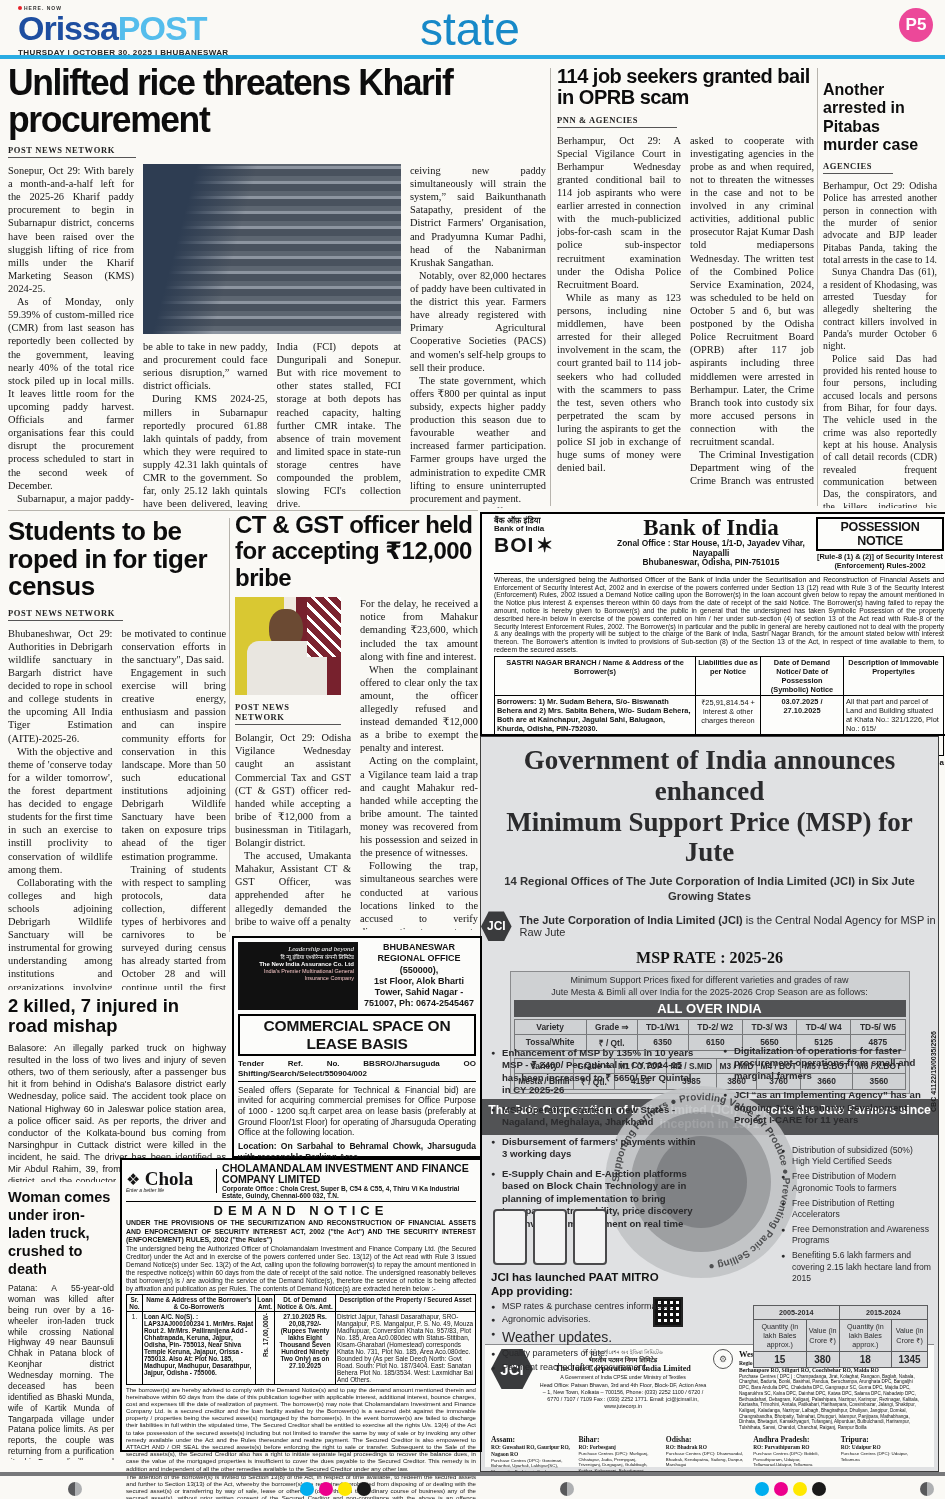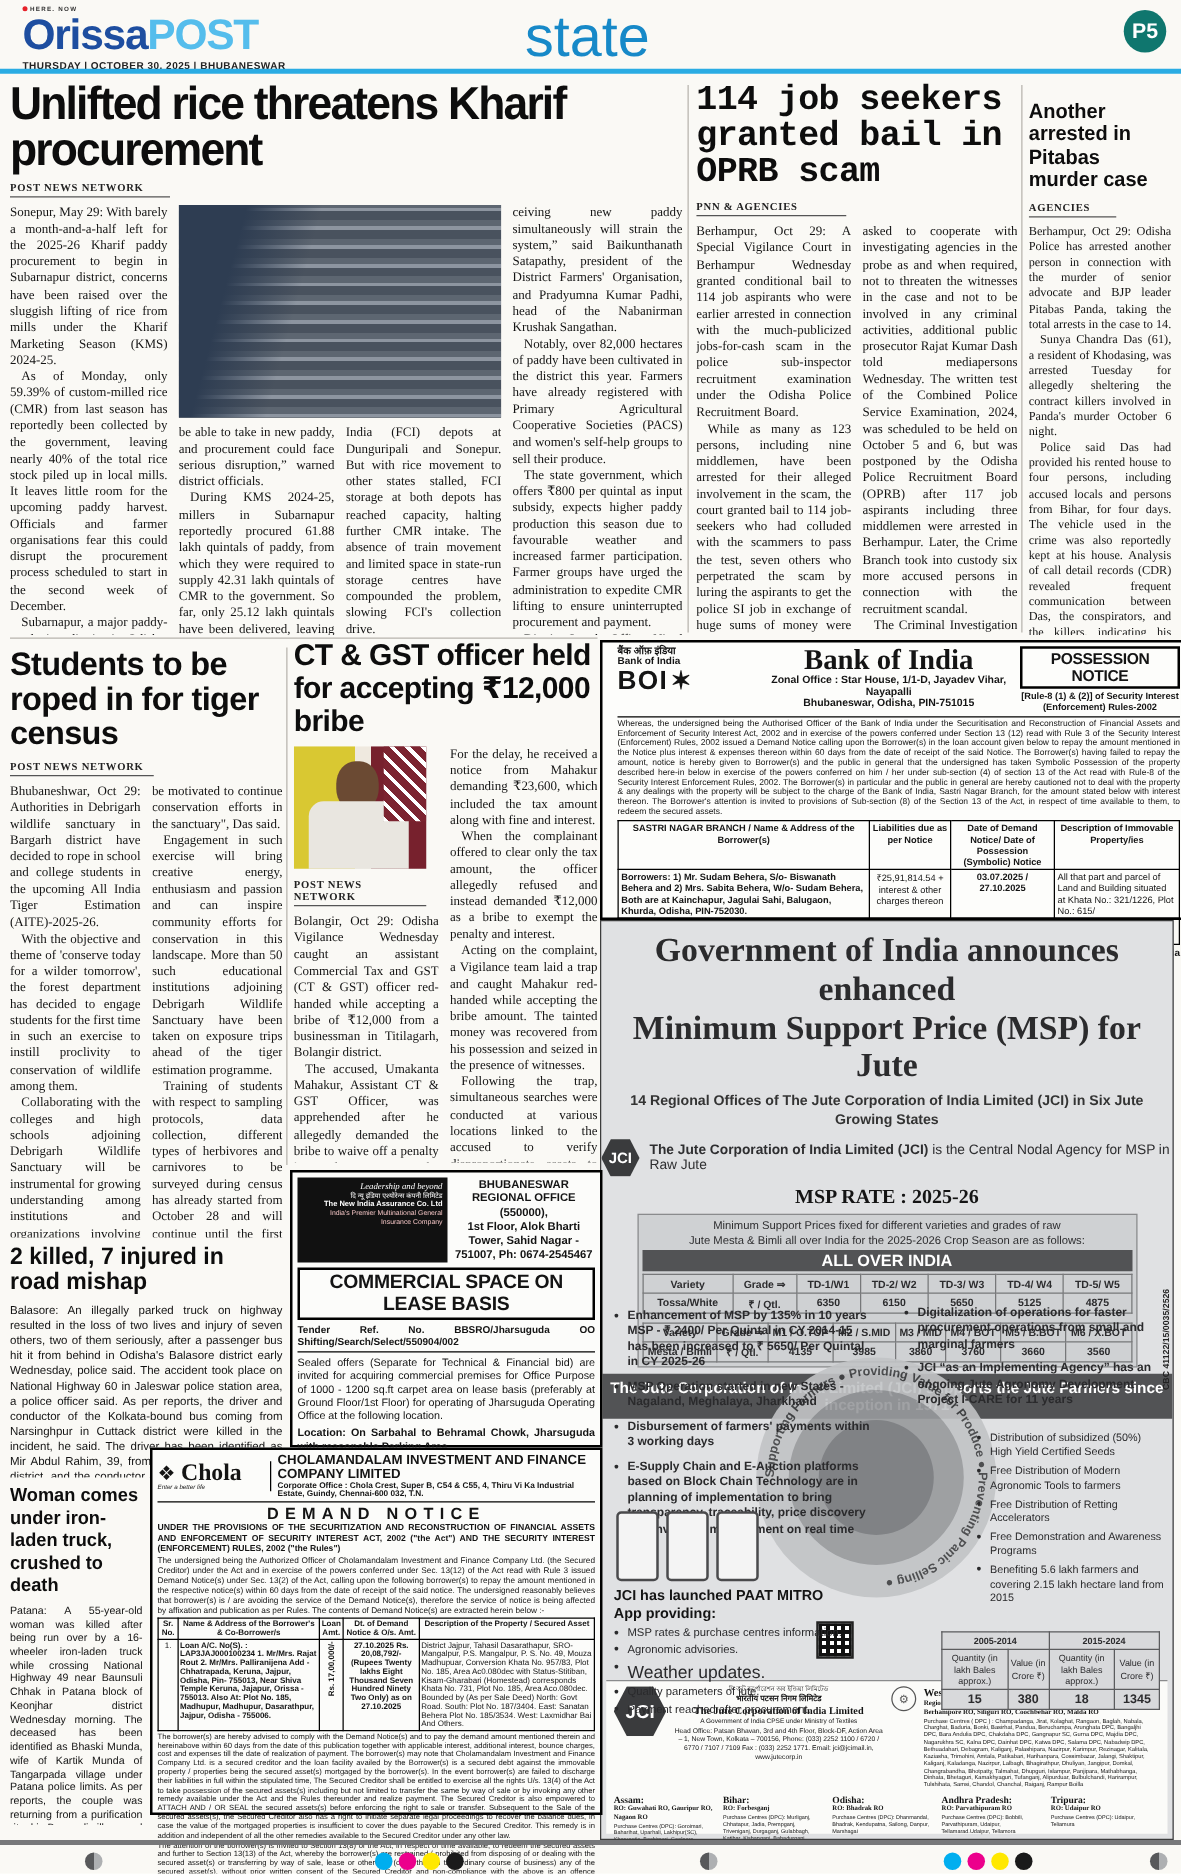--- a/index.html
+++ b/index.html
@@ -6,27 +6,27 @@
   .page{position:relative;width:945px;height:1499px;background:#faf9f5;color:#141414;
         font-family:"Liberation Serif","DejaVu Serif",serif;overflow:hidden}
   .abs{position:absolute}
   
   .brand-tag{font-size:5px;letter-spacing:1px;font-family:"Liberation Sans",sans-serif;font-weight:700;color:#333}
   .brand-tag .dot{display:inline-block;width:4px;height:4px;border-radius:50%;background:#e62129;margin-right:2px}
   .brand-name{font-family:"Liberation Sans",sans-serif;font-weight:800;font-size:34px;letter-spacing:-1px;line-height:1}
   .brand-orissa{color:#1e4ea0}.brand-post{color:#55bdec}
   .dateline{font-family:"Liberation Sans",sans-serif;font-weight:700;font-size:8px;letter-spacing:.4px;color:#222;margin-top:3px}
   .section-title{font-family:"Liberation Sans",sans-serif;font-weight:300;font-size:46px;color:#1789c8;line-height:1}
-  .pageno{width:34px;height:34px;border-radius:50%;background:#0f766e;color:#fff;font-family:"Liberation Sans",sans-serif;
+  .pageno{width:34px;height:34px;border-radius:50%;background:#ec4899;color:#fff;font-family:"Liberation Sans",sans-serif;
           font-weight:800;font-size:17px;display:flex;align-items:center;justify-content:center}
   .blue-rule{background:#2aace3;height:4px}
   
   .hl{font-family:"Liberation Sans","DejaVu Sans",sans-serif;color:#0d0d0d;margin:0;transform-origin:left top}
   .hl-main{font-size:37px;font-weight:800;letter-spacing:-1.5px;line-height:1;transform:scaleX(.96)}
-  .hl-serif{font-family:Liberation Mono, monospace;font-size:28px;font-weight:700;line-height:1.04;letter-spacing:-.5px}
+  .hl-serif{font-family:Liberation Sans, sans-serif;font-size:20px;font-weight:700;line-height:1.04;letter-spacing:-.5px}
   .hl-sm{font-size:16.5px;font-weight:800;line-height:1.12;transform:scaleX(.97)}
   .hl-med{font-size:26px;font-weight:600;line-height:1.06;letter-spacing:-.5px}
   .hl-gst{font-size:24px;font-weight:600;line-height:1.1;letter-spacing:-.5px}
   .hl-news{font-size:19px;font-weight:800;line-height:1.05;transform:scaleX(.97)}
   .hl-woman{font-size:15px;font-weight:800;line-height:1.2;transform:scaleX(.97)}
   .byline{font-size:8.5px;letter-spacing:.6px;font-weight:600;border-bottom:1px solid #555;padding-bottom:2px;margin:7px 0 6px;color:#222}
   .cols{display:flex;gap:9px}
   .ncol{flex:1;overflow:hidden}
   .para{margin:0;text-align:justify;text-indent:9px;font-size:10.4px;line-height:1.26}
   .para:first-child{text-indent:0}
@@ -149,21 +149,21 @@
     <div class="abs section-title" style="left:420px;top:6px">state</div>
     <div class="abs pageno" style="right:12px;top:8px">P5</div>
   </header>
   <div class="abs blue-rule" style="left:0;top:55px;width:945px"></div>
 
   <section class="abs" style="left:8px;top:64px;width:538px;height:444px;overflow:hidden">
     <h1 class="hl hl-main">Unlifted rice threatens Kharif procurement</h1>
     <div class="byline" style="width:128px">POST NEWS NETWORK</div>
     <div style="display:flex;gap:9px;height:352px">
       <div class="ncol" style="flex:0 0 126px">
-          <p class="para">Sonepur, May 29: With barely a month-and-a-half left for the 2025-26 Kharif paddy procurement to begin in Subarnapur district, concerns have been raised over the sluggish lifting of rice from mills under the Kharif Marketing Season (KMS) 2024-25.</p>
+          <p class="para">Sonepur, Oct 29: With barely a month-and-a-half left for the 2025-26 Kharif paddy procurement to begin in Subarnapur district, concerns have been raised over the sluggish lifting of rice from mills under the Kharif Marketing Season (KMS) 2024-25.</p>
           <p class="para">As of Monday, only 59.39% of custom-milled rice (CMR) from last season has reportedly been collected by the government, leaving nearly 40% of the total rice stock piled up in local mills. It leaves little room for the upcoming paddy harvest. Officials and farmer organisations fear this could disrupt the procurement process scheduled to start in the second week of December.</p>
           <p class="para">Subarnapur, a major paddy-producing district in Odisha, supplies around 30,000 quintals of rice monthly for the Public Distribution System (PDS). Preparations are underway to procure paddy from 71,453 registered farmers this season.</p>
         </div>
       <div style="flex:0 0 258px;overflow:hidden">
         <div class="photo-rice"></div>
         <div class="cols" style="height:172px">
           <div class="ncol">
               <p class="para">be able to take in new paddy, and procurement could face serious disruption,” warned district officials.</p>
               <p class="para">During KMS 2024-25, millers in Subarnapur reportedly procured 61.88 lakh quintals of paddy, from which they were required to supply 42.31 lakh quintals of CMR to the government. So far, only 25.12 lakh quintals have been delivered, leaving a backlog of 17.18 lakh quintals in several mills in the district.</p>
             </div>

